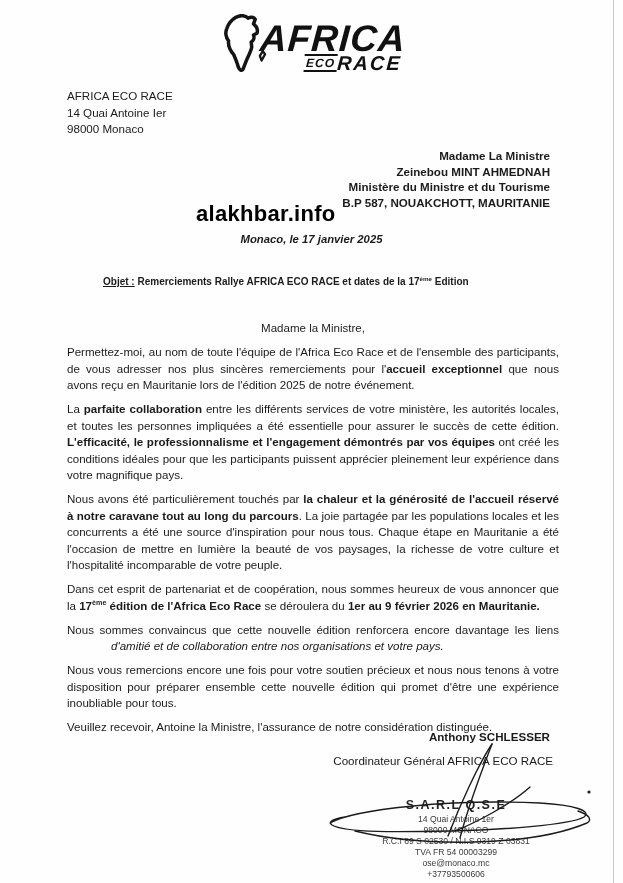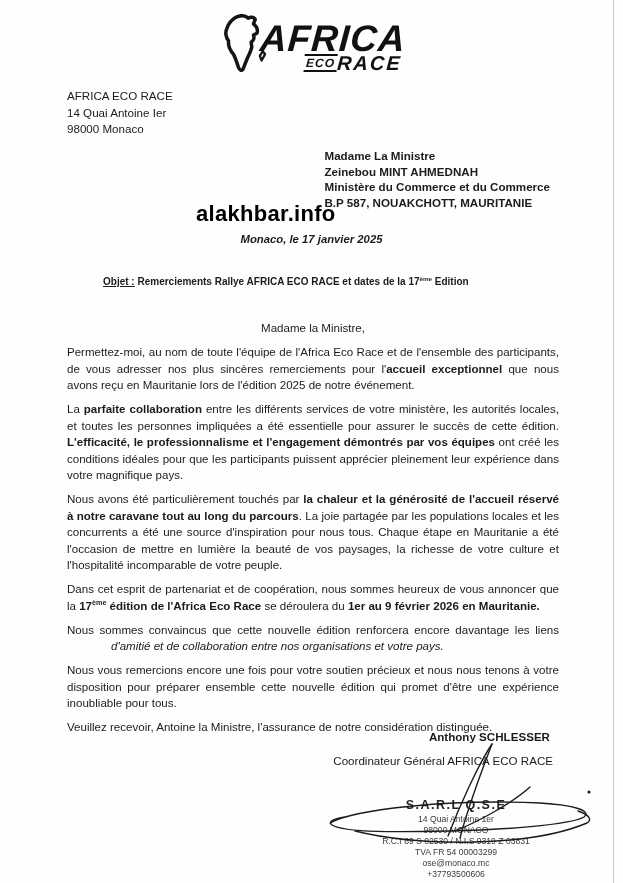--- a/index.html
+++ b/index.html
@@ -44,21 +44,21 @@
     letter-spacing:2px;color:#111;transform:skewX(-4deg);
   }
   
   .sender{
     position:absolute;top:88px;left:67px;
     font-size:11.6px;line-height:16.5px;
   }
   .recipient{
     position:absolute;top:148px;right:73px;
     font-size:11.6px;line-height:15.5px;
-    font-weight:700;
+    font-weight:700;text-align:right;
   }
   .addr-line{display:block;}
   
   .watermark{
     position:absolute;top:201px;left:196px;
     font-size:22px;font-weight:700;letter-spacing:0.3px;color:#000;
   }
   .dateline{
     position:absolute;top:233px;left:0;width:100%;text-align:center;
     font-size:11.3px;font-style:italic;font-weight:600;
@@ -126,21 +126,21 @@
 
   <div class="sender">
     <span class="addr-line">AFRICA ECO RACE</span>
     <span class="addr-line">14 Quai Antoine Ier</span>
     <span class="addr-line">98000 Monaco</span>
   </div>
 
   <div class="recipient">
     <span class="addr-line">Madame La Ministre</span>
     <span class="addr-line">Zeinebou MINT AHMEDNAH</span>
-    <span class="addr-line">Ministère du Commerce et du Commerce</span>
+    <span class="addr-line">Ministère du Ministre et du Tourisme</span>
     <span class="addr-line">B.P 587, NOUAKCHOTT, MAURITANIE</span>
   </div>
 
   <div class="watermark">alakhbar.info</div>
   <div class="dateline">Monaco, le 17 janvier 2025</div>
 
   <div class="subject"><span class="u">Objet :</span><span> Remerciements Rallye AFRICA ECO RACE et dates de la 17</span><span class="sup">ème</span><span> Edition</span></div>
 
   <div class="bodytext">
     <p class="salutation">Madame la Ministre,</p>

